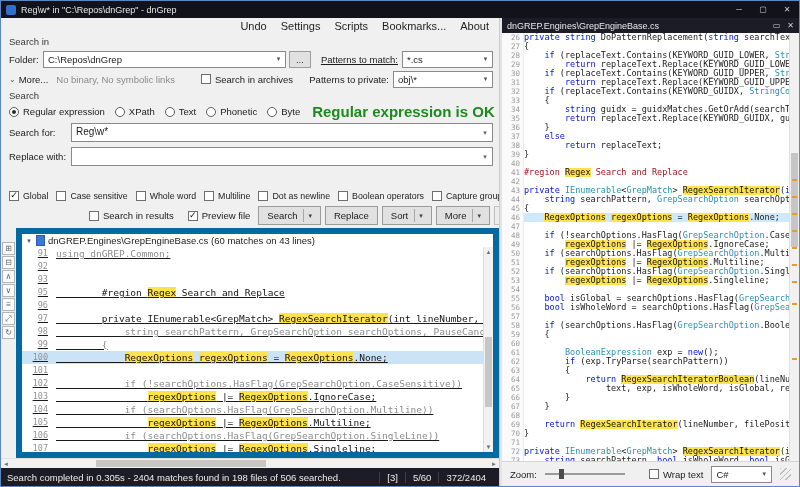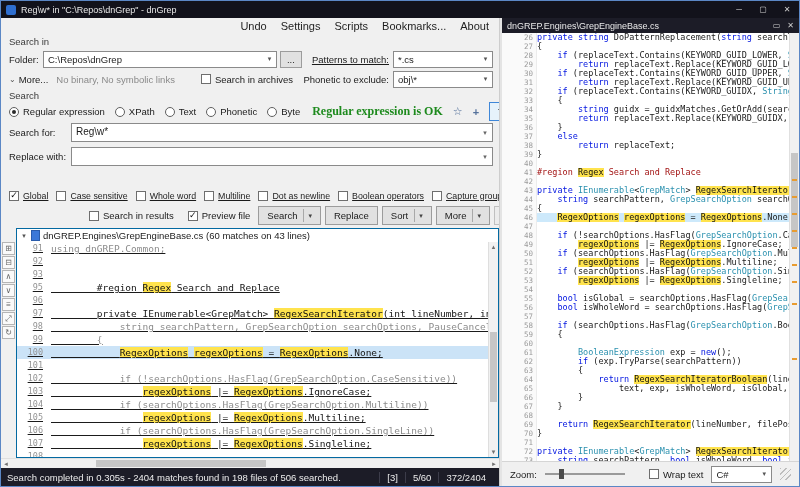--- a/index.html
+++ b/index.html
@@ -25,38 +25,38 @@
   .row{display:flex;align-items:center;}
   .lab{font-size:9.5px;flex:none;white-space:nowrap;}
   .combo{height:17px;background:#fff;border:1px solid #8a8a8a;display:flex;align-items:center;font-size:9.5px;padding-left:4px;}
   .combo .val{flex:1;overflow:hidden;white-space:nowrap;}
   .combo .dd{width:13px;text-align:center;color:#555;font-size:7px;flex:none;}
   .mini-btn{height:17px;border:1px solid #9c9c9c;background:#e1e1e1;padding:0 6px;display:flex;align-items:center;font-size:9.5px;}
   .gray{color:#8a8a8a;}
   .cb{display:inline-flex;align-items:center;gap:4px;white-space:nowrap;}
   .cbox{width:10px;height:10px;border:1px solid #6e6e6e;background:#fff;flex:none;display:flex;align-items:center;justify-content:center;font-size:9px;line-height:1;color:#111;}
   .cblab{font-size:9.5px;}
-  .cb.small .cblab{font-size:8.8px;text-decoration:underline;}
+  .cb.small .cblab{font-size:8.8px;}
   .radio{display:inline-flex;align-items:center;gap:4px;white-space:nowrap;}
   .rdot{width:10px;height:10px;border:1px solid #5f5f5f;border-radius:50%;background:#fff;position:relative;flex:none;}
   .rdot.on::after{content:"";position:absolute;inset:2px;background:#2b2b2b;border-radius:50%;}
-  .green{color:#1d8a1d;font-weight:bold;font-size:12px;white-space:nowrap;font-family:Liberation Serif, serif;}
+  .green{color:#1d8a1d;font-weight:bold;font-size:15px;white-space:nowrap;}
   .iconbtn{width:15px;height:15px;display:flex;align-items:center;justify-content:center;font-size:11px;color:#55719b;}
   .btn{height:19px;background:#e1e1e1;border:1px solid #9c9c9c;display:inline-flex;align-items:center;justify-content:center;font-size:9.5px;padding:0 8px;white-space:nowrap;}
   .btn.disabled{color:#9a9a9a;background:#ececec;border-color:#c0c0c0;}
   .btn .dd{font-size:7px;margin-left:4px;color:#444;}
   .btn .sep{width:1px;height:13px;background:#a8a8a8;margin-left:6px;}
   .btn.primary{background:#e6f2fb;border-color:#3f87d8;}
   .tbox{flex:1;height:19px;background:#fff;border:1px solid #8a8a8a;position:relative;font-size:10px;padding:2px 16px 0 4px;overflow:hidden;}
   .tbox .dd{position:absolute;right:1px;top:1px;bottom:1px;width:12px;display:flex;align-items:center;justify-content:center;color:#666;font-size:7px;}
   
   .results-wrap{flex:1;display:flex;min-height:0;}
   .mini-toolbar{width:15px;flex:none;padding-top:14px;display:flex;flex-direction:column;gap:1px;align-items:center;}
   .tbtn{width:13px;height:13px;border:1px solid #b5b5b5;background:#fafafa;font-size:8px;color:#666;display:flex;align-items:center;justify-content:center;}
-  .tree{flex:1;background:#fff;border:1px solid #0369a1;display:flex;flex-direction:column;min-width:0;position:relative;overflow:hidden;}
+  .tree{flex:1;background:#fff;border:6px solid #0369a1;display:flex;flex-direction:column;min-width:0;position:relative;overflow:hidden;}
   .file-row{height:13px;flex:none;display:flex;align-items:center;gap:3px;padding-left:3px;font-size:9.5px;white-space:nowrap;}
   .exp{font-size:7px;color:#555;width:8px;text-align:center;}
   .ficon{width:9px;height:11px;background:#3b78d8;border:1px solid #2a5cab;flex:none;}
   .result-lines{flex:1;overflow:hidden;text-decoration:underline;}
   .lrow{display:flex;height:13px;line-height:13px;font-family:"DejaVu Sans Mono",monospace;font-size:9.5px;white-space:pre;}
   .lnum{width:34px;flex:none;text-align:right;padding-right:8px;color:#949494;font-size:8.5px;}
   .ltext{flex:1;overflow:hidden;}
   .lrow.ctx .ltext{color:#8c8c8c;}
   .lrow.m .ltext{color:#141414;}
   .lrow.sel{background:#cbe3f7;}
@@ -70,21 +70,21 @@
   .hthumb{position:absolute;left:95px;width:170px;top:1px;bottom:1px;background:#c6c6c6;}
   .statusbar{height:18px;flex:none;background:#1c1c27;color:#ececec;display:flex;align-items:center;font-size:9.5px;padding:0 6px;}
   .status-counts{margin-left:auto;display:flex;}
   .scount{padding:0 7px;border-left:1px solid #3c3c4a;}
   
   .pheader{height:15px;flex:none;background:#1c1c27;color:#e8e8e8;display:flex;align-items:center;font-size:9px;padding:0 5px;gap:4px;}
   .ph-btns{margin-left:auto;display:flex;gap:7px;color:#cfcfcf;font-size:8px;}
   .pbody{flex:1;display:flex;min-height:0;}
   .pcode{flex:1;overflow:hidden;background:#fff;min-width:0;}
   .prow{display:flex;height:9px;line-height:9px;font-family:"DejaVu Sans Mono",monospace;font-size:8.5px;white-space:pre;}
-  .pnum{width:35px;flex:none;text-align:right;padding-right:3px;color:#9b9b9b;font-size:7.5px;background:#fafafa;border-right:1px solid #ececec;}
+  .pnum{width:22px;flex:none;text-align:right;padding-right:3px;color:#9b9b9b;font-size:7.5px;background:#fafafa;border-right:1px solid #ececec;}
   .ptext{flex:1;overflow:hidden;color:#1a1a1a;}
   .prow.sel .ptext{background:#cde9fb;}
   .k{color:#0014e0;}
   .y{color:#2b91af;}
   .r{color:#a31515;}
   .pvscroll{width:10px;flex:none;background:#f1f1f1;border-left:1px solid #e0e0e0;position:relative;}
   .pthumb{position:absolute;left:1px;right:1px;top:28%;height:22%;background:#c6c6c6;}
   .pmark{position:absolute;left:2px;right:2px;height:2px;background:#e89c30;}
   .zoombar{height:25px;flex:none;background:#f0f0f0;border-top:1px solid #d5d5d5;display:flex;align-items:center;padding:0 8px;gap:8px;font-size:9.5px;}
   .slider{width:80px;height:2px;background:#9a9a9a;position:relative;flex:none;}
@@ -123,35 +123,35 @@
         <div class="sec-label">Search in</div>
 
         <div class="row" style="height:20px;margin-bottom:1px;">
           <span class="lab" style="width:34px;">Folder:</span>
           <div class="combo" style="flex:1;">
             <span class="val">C:\Repos\dnGrep</span>
             <span class="dd">▾</span>
           </div>
           <div class="mini-btn" style="margin-left:3px;">...</div>
           <span class="lab" style="margin-left:10px;text-decoration:underline;">Patterns to match:</span>
-          <div class="combo" style="width:100px;margin-left:4px;">
+          <div class="combo" style="width:91px;margin-left:4px;">
             <span class="val">*.cs</span>
             <span class="dd">▾</span>
           </div>
         </div>
 
         <div class="row" style="height:18px;margin-bottom:1px;">
           <span style="font-size:8px;color:#555;margin-right:3px;">⌄</span>
           <span class="lab">More...</span>
           <span class="lab gray" style="margin-left:8px;">No binary, No symbolic links</span>
           <label class="cb" style="margin-left:26px;">
             <span class="cbox"></span>
             <span class="cblab">Search in archives</span>
           </label>
-          <span class="lab" style="margin-left:auto;">Phonetic to exclude:</span>
+          <span class="lab" style="margin-left:auto;">Patterns to private:</span>
           <div class="combo" style="width:100px;margin-left:4px;">
             <span class="val">obj\*</span>
             <span class="dd">▾</span>
           </div>
         </div>
 
         <div class="sec-label">Search</div>
 
         <div class="row" style="height:17px;gap:10px;margin-bottom:2px;" id="mode-row-wrap">
           <div class="row" style="gap:10px;" id="mode-row">

